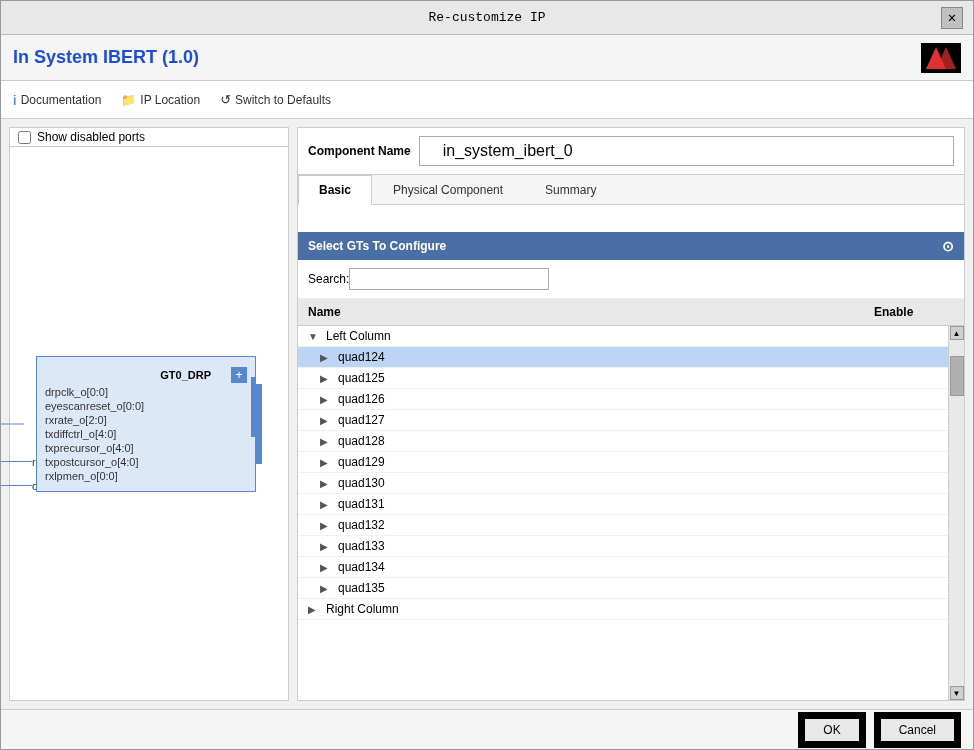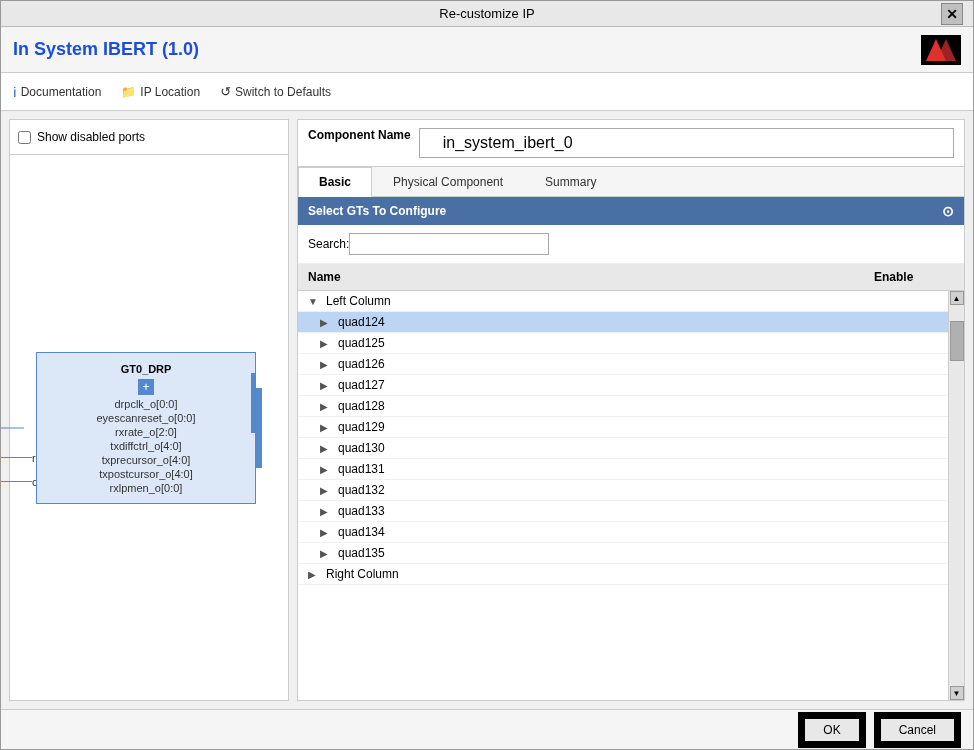--- a/index.html
+++ b/index.html
@@ -19,21 +19,22 @@
       flex-direction: column;
       border: 1px solid #999;
     }
     .title-bar {
       background: #e8e8e8;
       border-bottom: 1px solid #bbb;
       padding: 6px 10px;
       display: flex;
       align-items: center;
       justify-content: space-between;
-      height: 26px;
+      height: 34px;
+      font-family: Liberation Mono, monospace;
     }
     .title-bar-text {
       flex: 1;
       text-align: center;
       font-size: 13px;
       font-weight: normal;
     }
     .close-btn {
       width: 22px;
       height: 22px;
@@ -94,21 +95,21 @@
     }
     .left-panel {
       width: 280px;
       min-width: 280px;
       background: #fff;
       border: 1px solid #ccc;
       display: flex;
       flex-direction: column;
     }
     .left-panel-toolbar {
-      padding: 10px 8px;
+      padding: 2px 8px;
       border-bottom: 1px solid #ccc;
       display: flex;
       align-items: center;
     }
     .checkbox-label {
       display: flex;
       align-items: center;
       gap: 6px;
       font-size: 12px;
     }
@@ -121,36 +122,35 @@
     }
     .component-box {
       border: 1px solid #5588cc;
       background: #dce8f8;
       width: 220px;
       padding: 8px 4px;
       position: relative;
     }
     .component-port-row {
       display: flex;
-      justify-content: center;
+      justify-content: flex-start;
       align-items: center;
       padding: 1px 4px;
       font-size: 11px;
       color: #333;
     }
     .port-label {
       text-align: right;
     }
     .component-header-row {
       display: flex;
       justify-content: flex-end;
       align-items: center;
       padding: 2px 4px;
-      gap: 4px;
-      flex-direction: column;
+      gap: 20px;
     }
     .component-title {
       font-size: 11px;
       font-weight: bold;
       text-align: right;
     }
     .add-btn {
       width: 16px;
       height: 16px;
       background: #5588cc;
@@ -168,20 +168,21 @@
     }
     .right-panel {
       flex: 1;
       background: #fff;
       border: 1px solid #ccc;
       display: flex;
       flex-direction: column;
     }
     .component-name-row {
       display: flex;
+      align-items: center;
       padding: 8px 10px;
       border-bottom: 1px solid #ccc;
       gap: 8px;
     }
     .component-name-label {
       font-size: 12px;
       font-weight: bold;
       white-space: nowrap;
     }
     .component-name-input {
@@ -210,20 +211,21 @@
       border: 1px solid #ccc;
       border-bottom: 1px solid #fff;
       font-weight: bold;
       color: #000;
     }
     .tab-content {
       flex: 1;
       overflow: hidden;
       display: flex;
       flex-direction: column;
+      margin-top: 27px;
     }
     .section-header {
       background: #4a6fa5;
       color: #fff;
       padding: 6px 10px;
       font-size: 12px;
       font-weight: bold;
       display: flex;
       justify-content: space-between;
       align-items: center;

